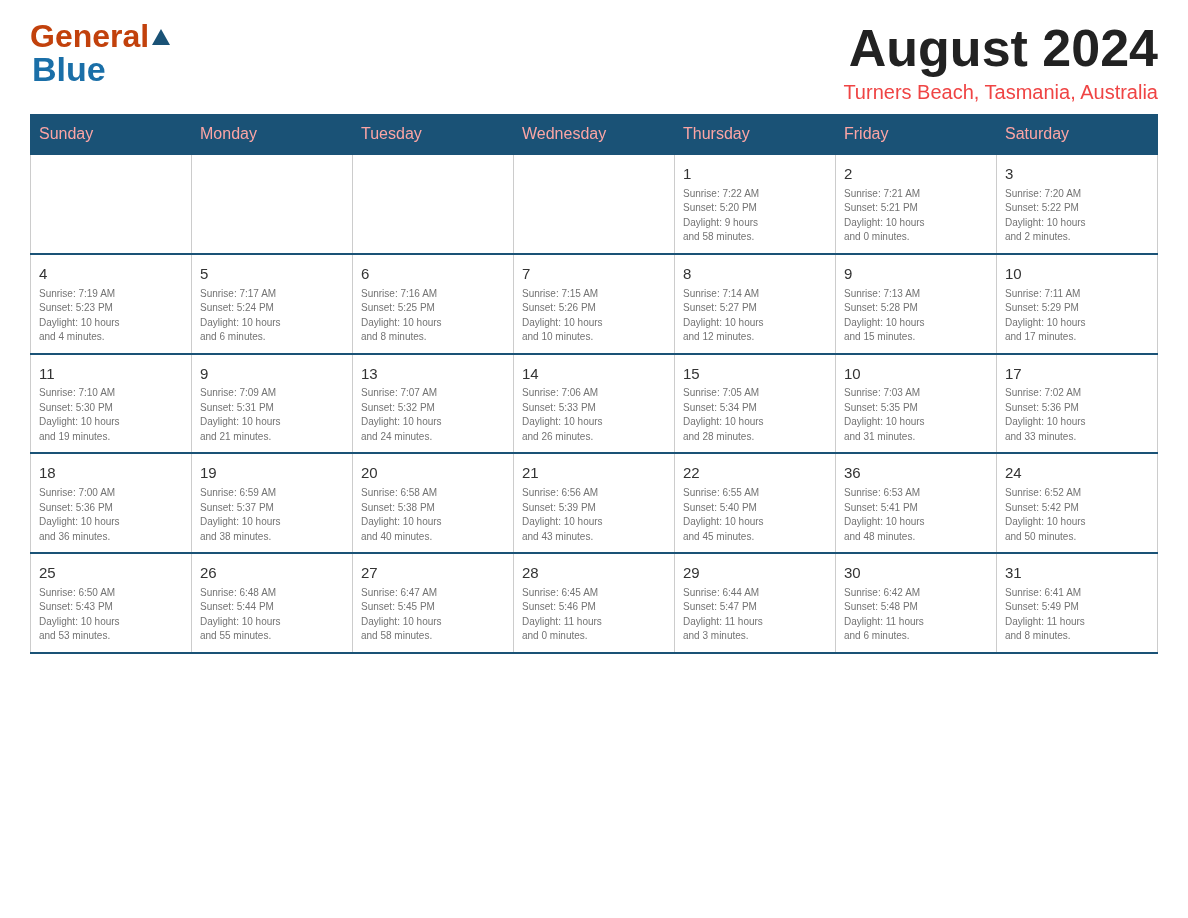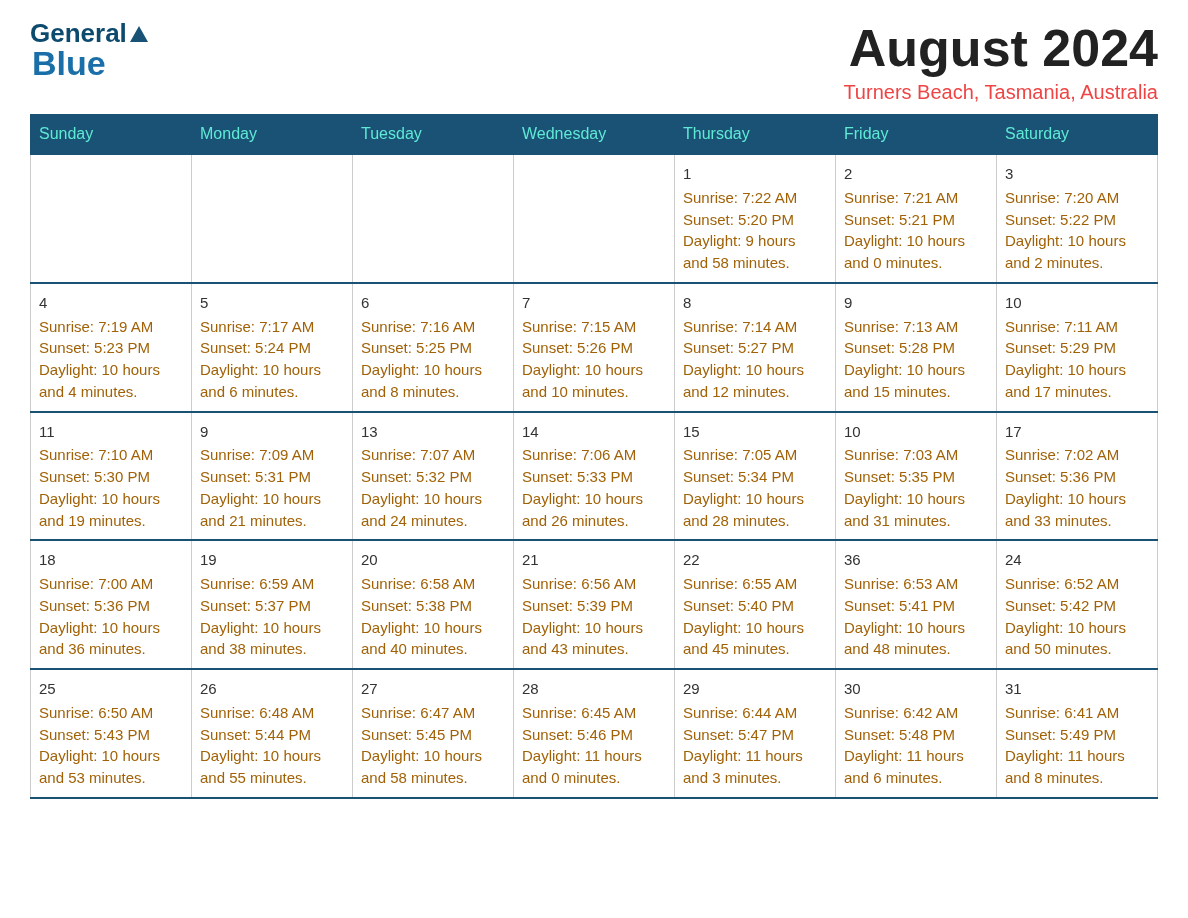--- a/index.html
+++ b/index.html
@@ -34,21 +34,21 @@
       color: #ef4444;
       margin-top: 4px;
     }
     .calendar {
       width: 100%;
       border-collapse: collapse;
       margin-top: 10px;
     }
     .calendar th {
       background-color: #1a5276;
-      color: #5eead4;
+      color: #fca5a5;
       padding: 10px 8px;
       font-size: 16px;
       font-weight: normal;
       text-align: left;
       border: 1px solid #1a5276;
     }
     .calendar td {
       vertical-align: top;
       padding: 8px;
       border: 1px solid #ccc;
@@ -60,37 +60,37 @@
     .calendar tr {
       border-bottom: 2px solid #1a5276;
     }
     .day-number {
       font-size: 15px;
       font-weight: normal;
       margin-bottom: 2px;
       color: #333;
     }
     .day-info {
-      font-size: 15px;
-      color: #a16207;
+      font-size: 10px;
+      color: #737373;
       line-height: 1.45;
     }
     .empty-cell {
       background: #fff;
     }
     .logo-row1 { display: flex; align-items: center; font-size: 26px; font-weight: bold; }
     .logo-row2 { font-size: 34px; font-weight: bold; color: #1a6fa8; padding-left: 2px; }
   </style>
 </head>
 <body>
 
 <div class="header">
   <div class="logo">
     <div class="logo-row1">
-      <span style="color:#0c4a6e; font-weight:bold; font-size:26px;">General</span>
+      <span style="color:#c2410c; font-weight:bold; font-size:32px;">General</span>
       <span style="display:inline-block; margin: 0 3px; position:relative; top:1px;">
         <svg width="18" height="18" viewBox="0 0 18 18">
           <polygon points="9,1 18,17 0,17" fill="#1a5276"></polygon>
         </svg>
       </span>
     </div>
     <div class="logo-row2">
       <span>Blue</span>
     </div>
   </div>

